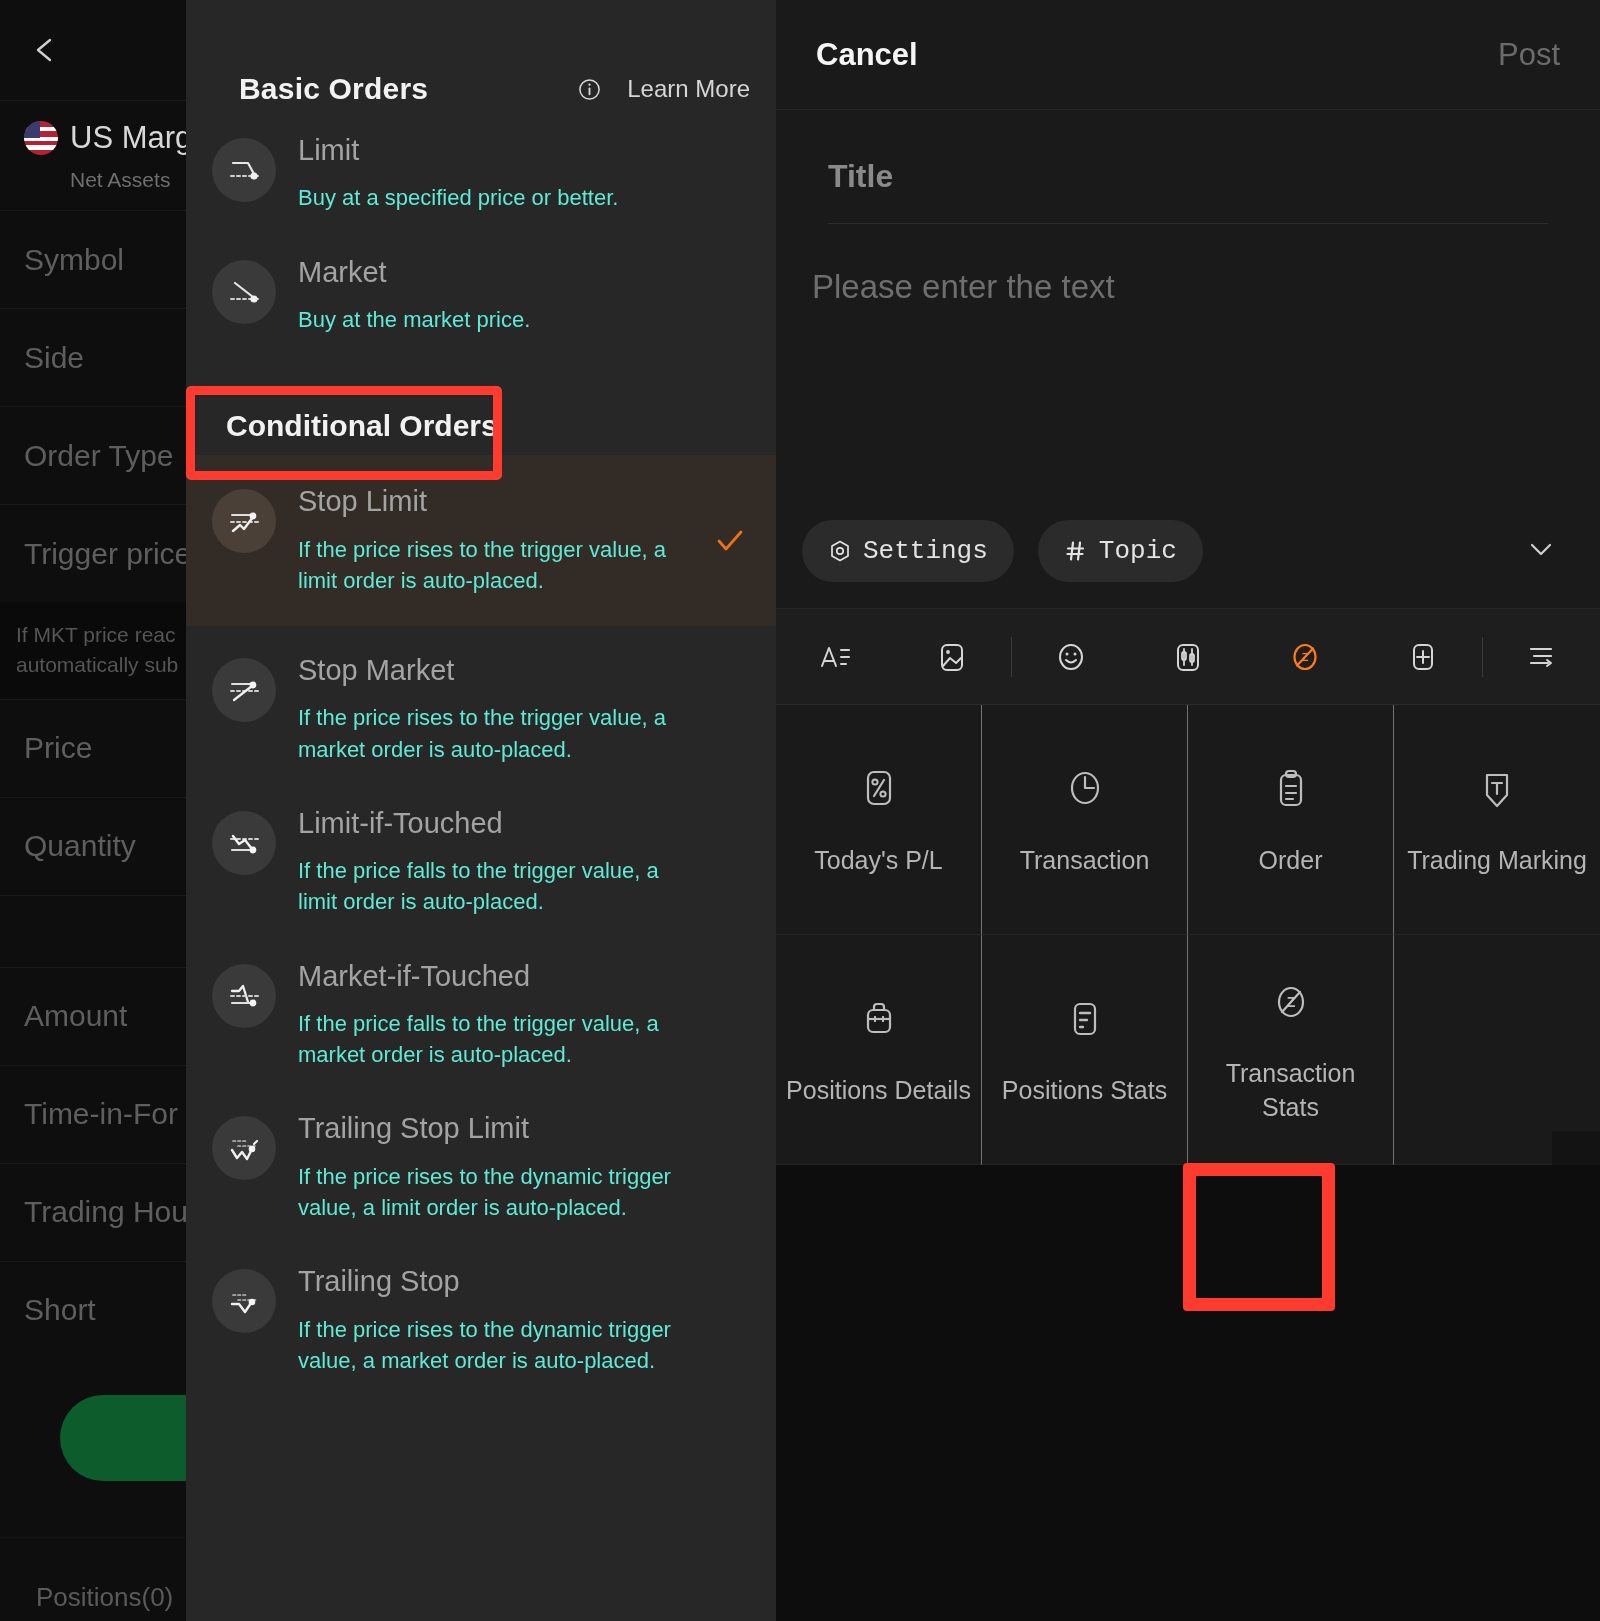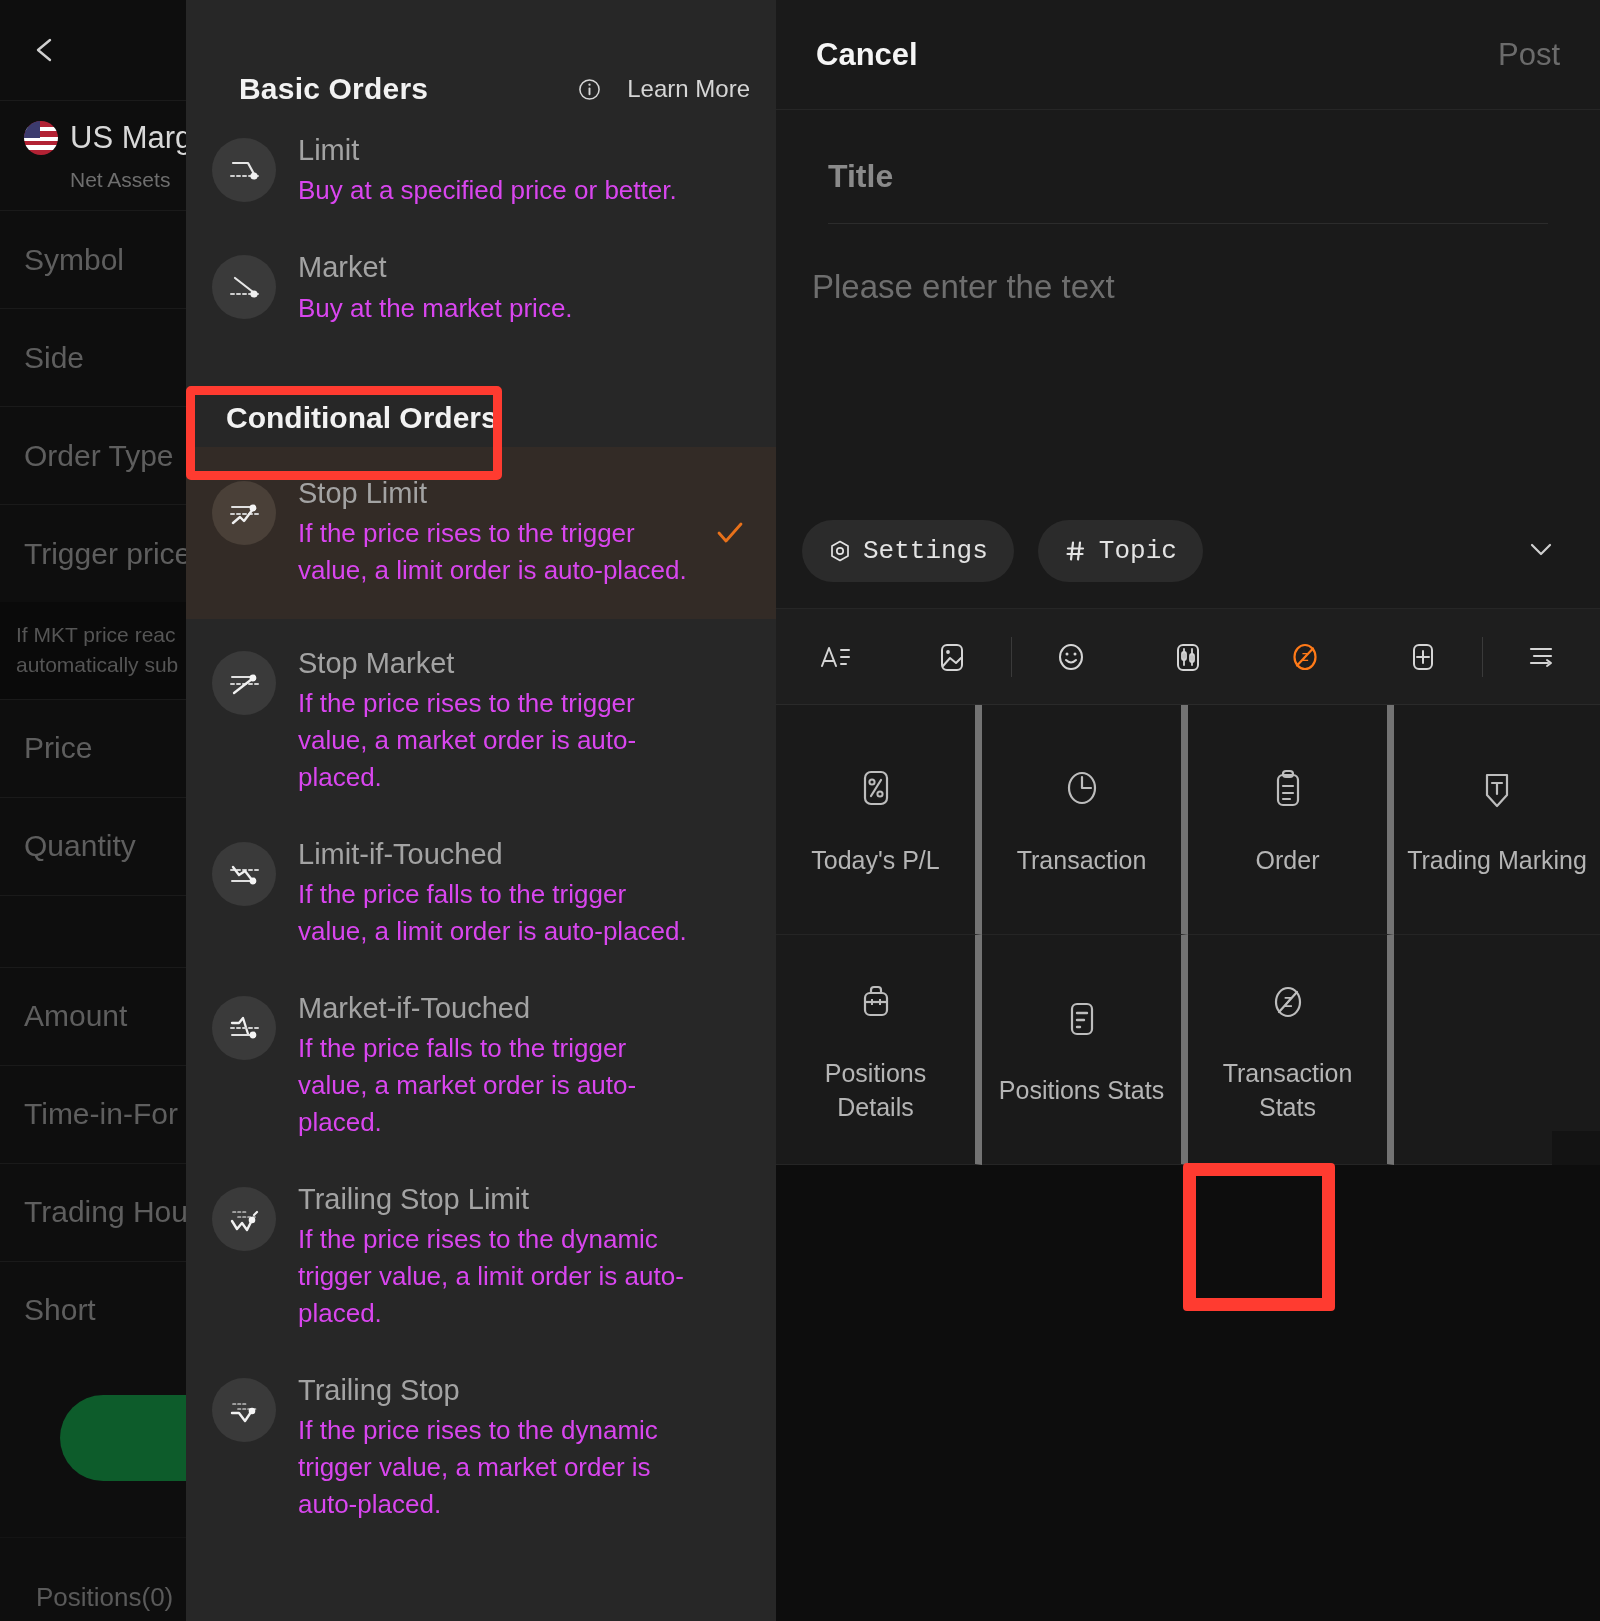--- a/index.html
+++ b/index.html
@@ -81,21 +81,21 @@
   .ot-row.selected { background: #332b26; padding-bottom: 30px; padding-top: 30px; }
   .ot-icon {
     width: 64px; height: 64px; border-radius: 50%; background: #3a3a3a;
     flex: 0 0 64px; display: flex; align-items: center; justify-content: center;
     margin-top: 4px;
   }
   .ot-row.selected .ot-icon { background: #4a4038; }
   .ot-icon svg { display:block; }
   .ot-text { flex: 1; min-width: 0; }
   .ot-name { font-size: 29px; color: #a3a3a3; line-height: 1.15; }
-  .ot-desc { font-size: 26px; color: #d946ef; line-height: 1.42; margin-top: 5px; max-width: 405px; }
+  .ot-desc { font-size: 22px; color: #5eead4; line-height: 1.42; margin-top: 15px; max-width: 405px; }
   .ot-check { width: 40px; flex: 0 0 40px; display: flex; align-items: center; justify-content: center; align-self: center; }
 
   .cond-head-wrap { position: relative; margin-top: 48px; padding: 0 26px; }
   .cond-title { font-size: 30px; font-weight: bold; color: #f2f2f2; display: inline-block; padding: 12px 14px; }
   .hl-box {
     position: absolute; left: 186px; top: 386px; width: 316px; height: 94px;
     border: 9px solid #ff3b30; border-radius: 5px; pointer-events: none; z-index: 40;
   }
 
   
@@ -142,21 +142,21 @@
   .tb-div { width: 1px; height: 40px; background: #3a3a3a; }
 
   .rp-grid {
     flex: 0 0 460px; display: grid;
     grid-template-columns: repeat(4, 1fr);
     grid-template-rows: repeat(2, 1fr);
     background: #1a1a1a; position: relative;
   }
   .gcell {
     display: flex; flex-direction: column; align-items: center; justify-content: center;
-    gap: 26px; border-right: 7px solid #737373; border-bottom: 1px solid #252525;
+    gap: 26px; border-right: 1px solid #737373; border-bottom: 1px solid #252525;
     padding: 0 8px;
   }
   .gcell:nth-child(4n) { border-right: none; }
   .gcell-lbl { font-size: 25px; color: #b5b5b5; text-align: center; line-height: 1.35; }
   .gcell svg { display:block; }
   .hl-box2 {
     position: absolute; left: 1183px; top: 1163px; width: 152px; height: 148px;
     border: 13px solid #ff3b30; border-radius: 4px; pointer-events: none; z-index: 45;
   }
   .bottom-strip { position:absolute; left:776px; bottom:0; width:824px; height:34px; background:#131313; }

